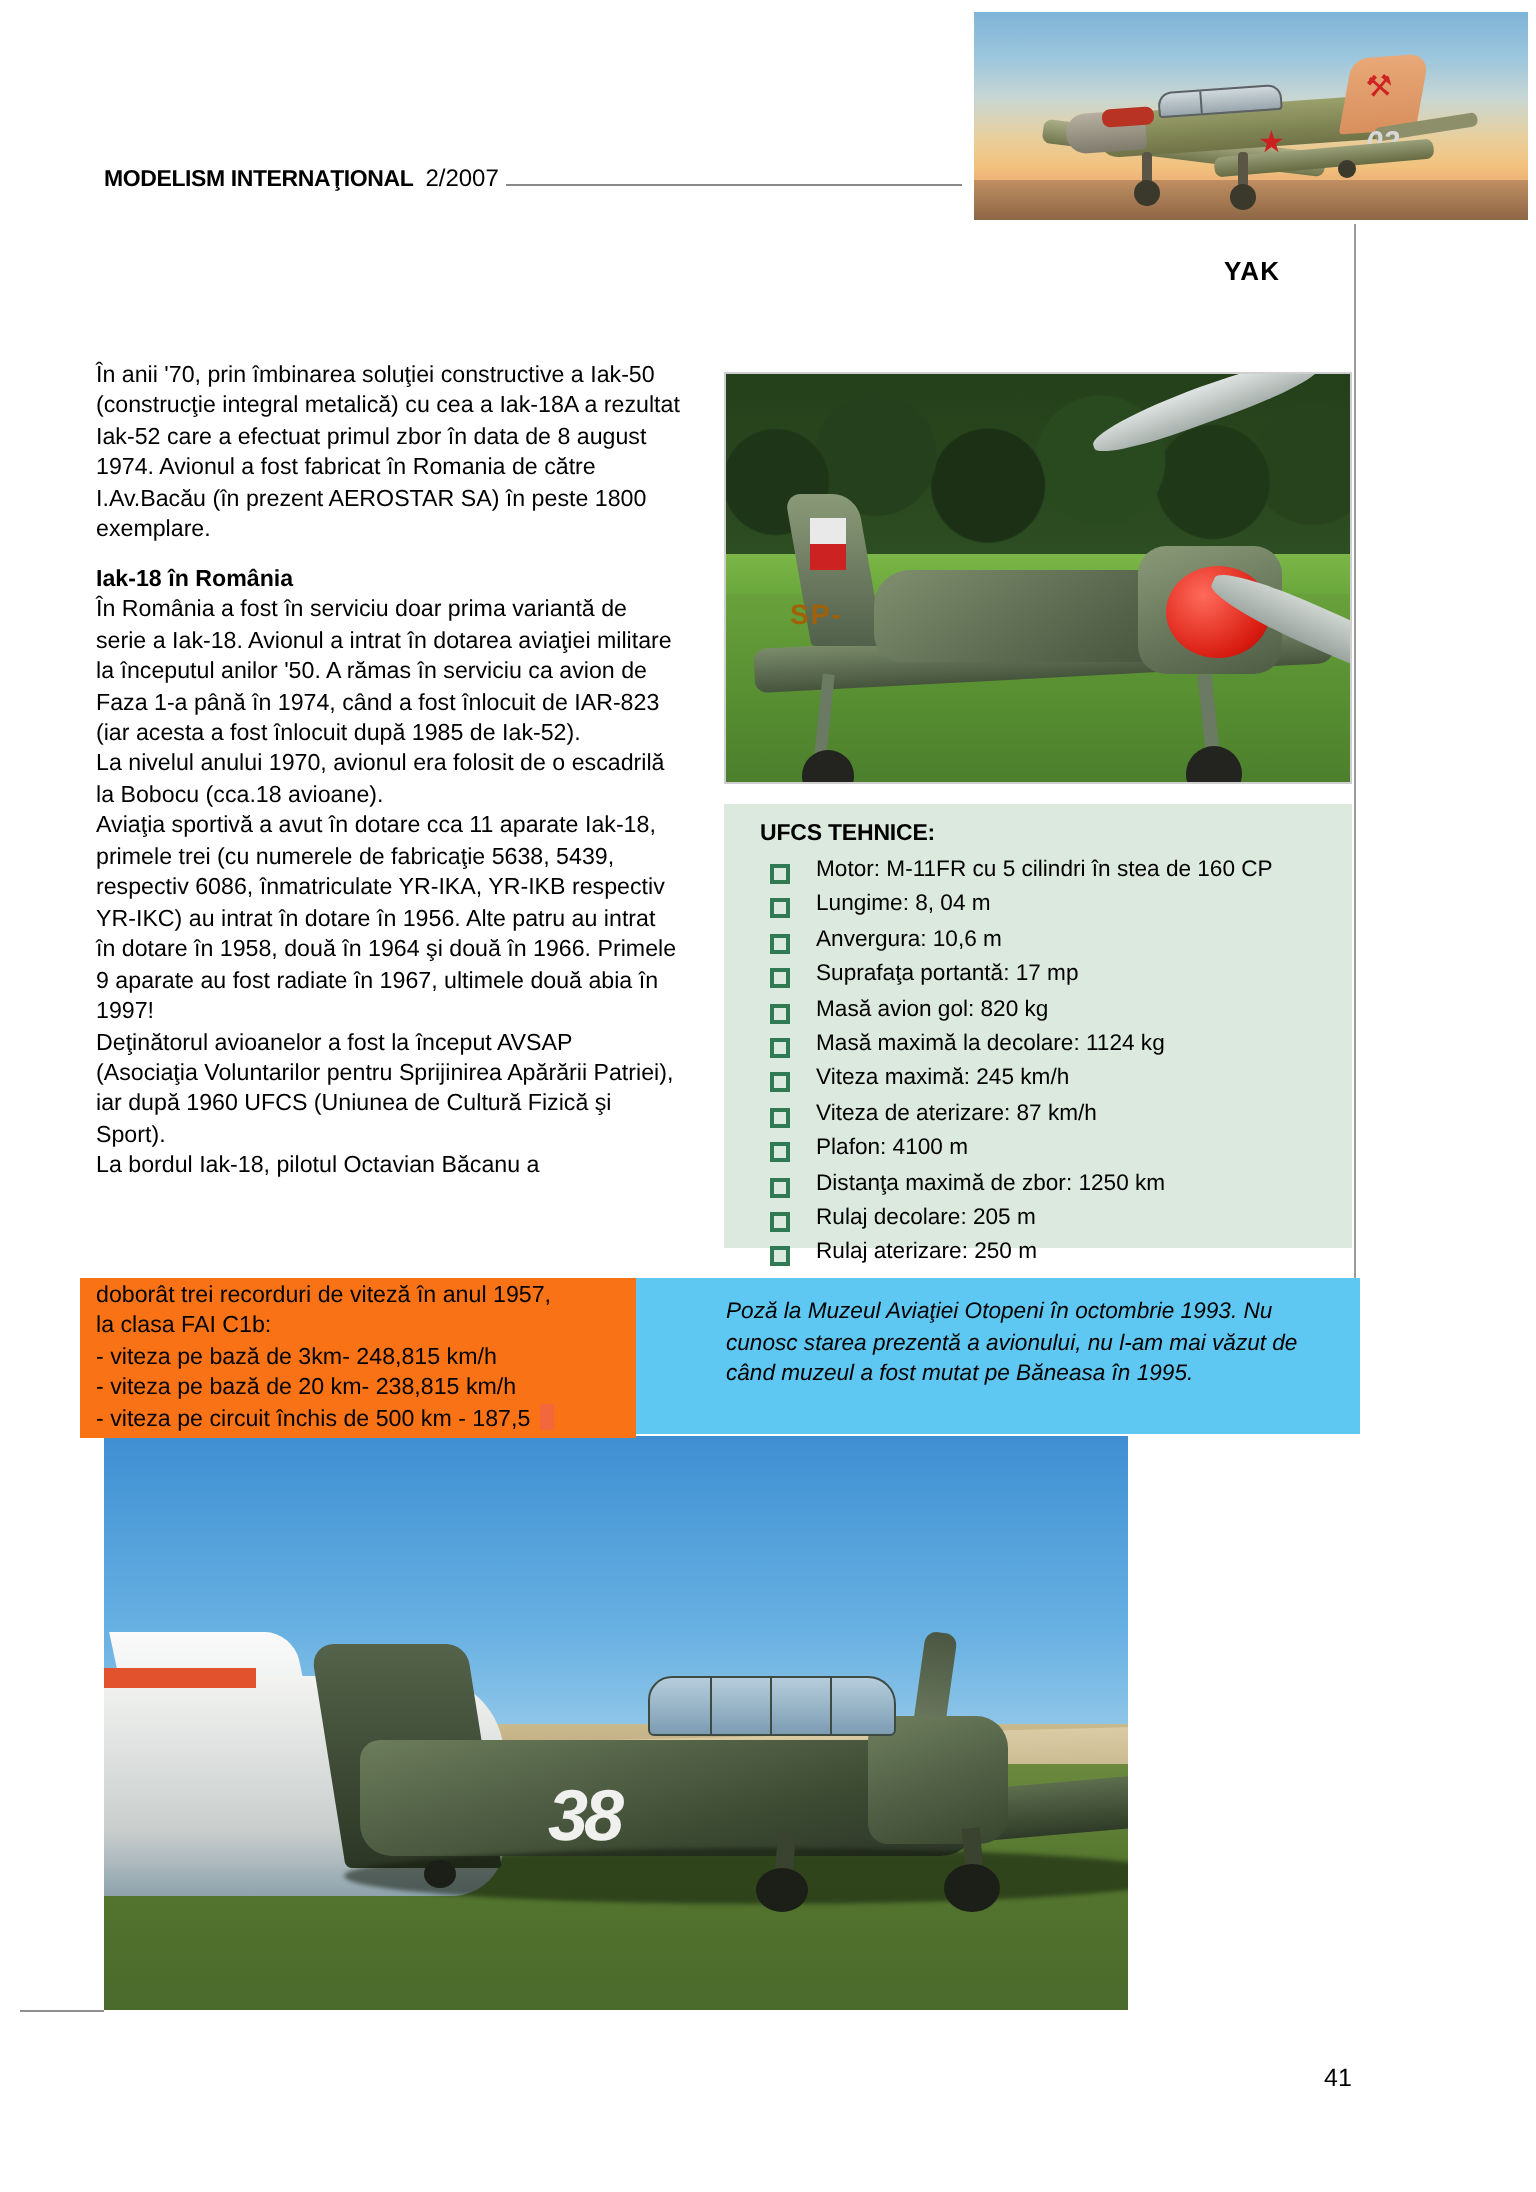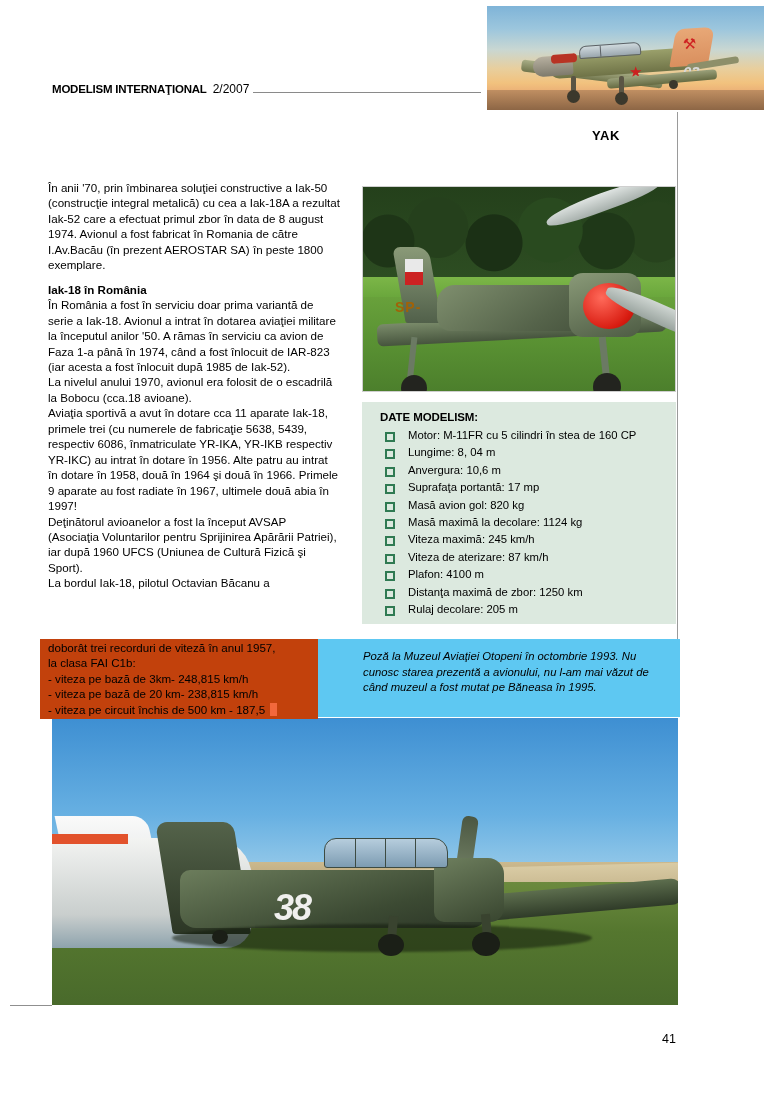--- a/index.html
+++ b/index.html
@@ -20,42 +20,42 @@
   .head-rule{
     position:absolute;left:253px;top:92px;width:228px;height:1px;background:#8a8a8a;
   }
 
   
   .v-rule{position:absolute;left:677px;top:112px;width:1px;height:592px;background:#9a9a9a;}
   .h-rule-bottom{position:absolute;left:10px;top:1005px;width:42px;height:1px;background:#8f8f8f;}
 
   
   .yak-title{
-    position:absolute;left:592px;top:128px;
+    position:absolute;left:612px;top:128px;
     font-size:13px;font-weight:bold;letter-spacing:0.6px;
   }
 
   
   .photo-top{
     position:absolute;left:487px;top:6px;width:277px;height:104px;
     overflow:hidden;
   }
 
   
   .col-left{
     position:absolute;left:48px;top:180px;width:292px;
     font-size:11.6px;line-height:15.45px;text-align:left;
   }
   .col-left p{margin:0 0 0 0;}
   .col-left .sub{font-weight:bold;font-size:11.6px;margin-top:9px;}
 
   
   .records{
     position:absolute;left:40px;top:639px;width:270px;
-    background:#c2410c;
+    background:#f97316;
     font-size:11.6px;line-height:15.45px;
     padding:1px 0 2px 8px;
   }
   .records .marker{
     display:inline-block;width:7px;height:13px;background:#f2683c;
     vertical-align:-2px;margin-left:5px;
   }
 
   
   .photo-mid{
@@ -84,21 +84,21 @@
   }
 
   
   .cyan-strip{
     position:absolute;left:40px;top:639px;width:640px;height:78px;background:#5ec8f2;z-index:0;
   }
   .records,.caption-text{z-index:2;}
 
   
   .photo-bottom{
-    position:absolute;left:52px;top:718px;width:626px;height:287px;overflow:hidden;text-decoration:underline;
+    position:absolute;left:52px;top:718px;width:512px;height:287px;overflow:hidden;text-decoration:underline;
   }
 
   
   .page-num{
     position:absolute;left:662px;top:1032px;font-size:12.5px;
   }
 
   
   .ph{position:absolute;inset:0;}
 
@@ -388,33 +388,34 @@
       <div class="m-spinner"></div>
       <div class="m-blade-dn"></div>
       <div class="m-gear" style="left:46px;top:150px;width:6px;height:46px;transform:rotate(6deg);"></div>
       <div class="m-wheel" style="left:38px;top:188px;width:26px;height:26px;"></div>
       <div class="m-gear" style="left:238px;top:150px;width:7px;height:44px;transform:rotate(-6deg);"></div>
       <div class="m-wheel" style="left:230px;top:186px;width:28px;height:28px;"></div>
     </div>
   </div>
 
   <div class="tech-box">
-    <div class="tech-title">DATE MODELISM:</div>
+    <div class="tech-title">UFCS TEHNICE:</div>
     <ul class="tech-list">
       <li><span class="bullet"></span><span>Motor: M-11FR cu 5 cilindri în stea de 160 CP</span></li>
       <li><span class="bullet"></span><span>Lungime: 8, 04 m</span></li>
       <li><span class="bullet"></span><span>Anvergura: 10,6 m</span></li>
       <li><span class="bullet"></span><span>Suprafaţa portantă: 17 mp</span></li>
       <li><span class="bullet"></span><span>Masă avion gol: 820 kg</span></li>
       <li><span class="bullet"></span><span>Masă maximă la decolare: 1124 kg</span></li>
       <li><span class="bullet"></span><span>Viteza maximă: 245 km/h</span></li>
       <li><span class="bullet"></span><span>Viteza de aterizare: 87 km/h</span></li>
       <li><span class="bullet"></span><span>Plafon: 4100 m</span></li>
       <li><span class="bullet"></span><span>Distanţa maximă de zbor: 1250 km</span></li>
       <li><span class="bullet"></span><span>Rulaj decolare: 205 m</span></li>
+      <li><span class="bullet"></span><span>Rulaj aterizare: 250 m</span></li>
     </ul>
   </div>
 
   <div class="photo-bottom">
     <div class="ph">
       <div class="b-sky"></div>
       <div class="b-horizon"></div>
       <div class="b-strip"></div>
       <div class="b-field"></div>
       <div class="b-white-fin"></div>

